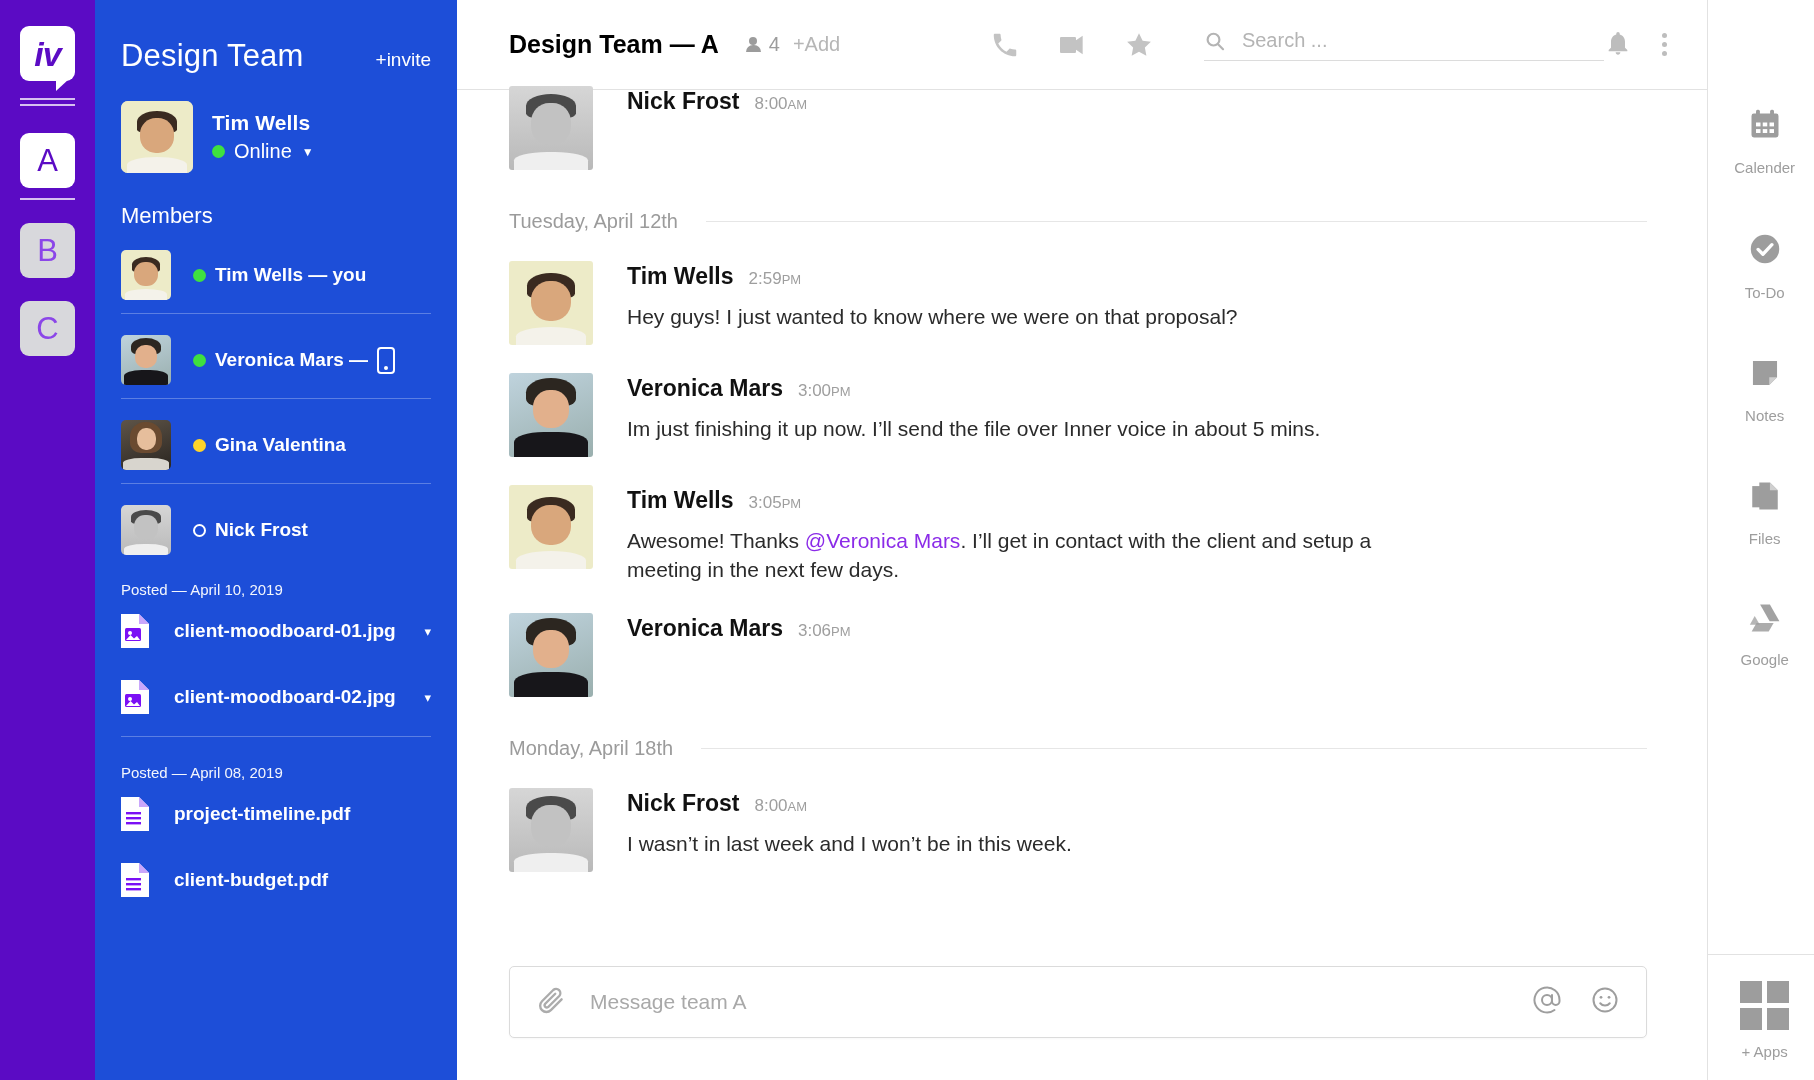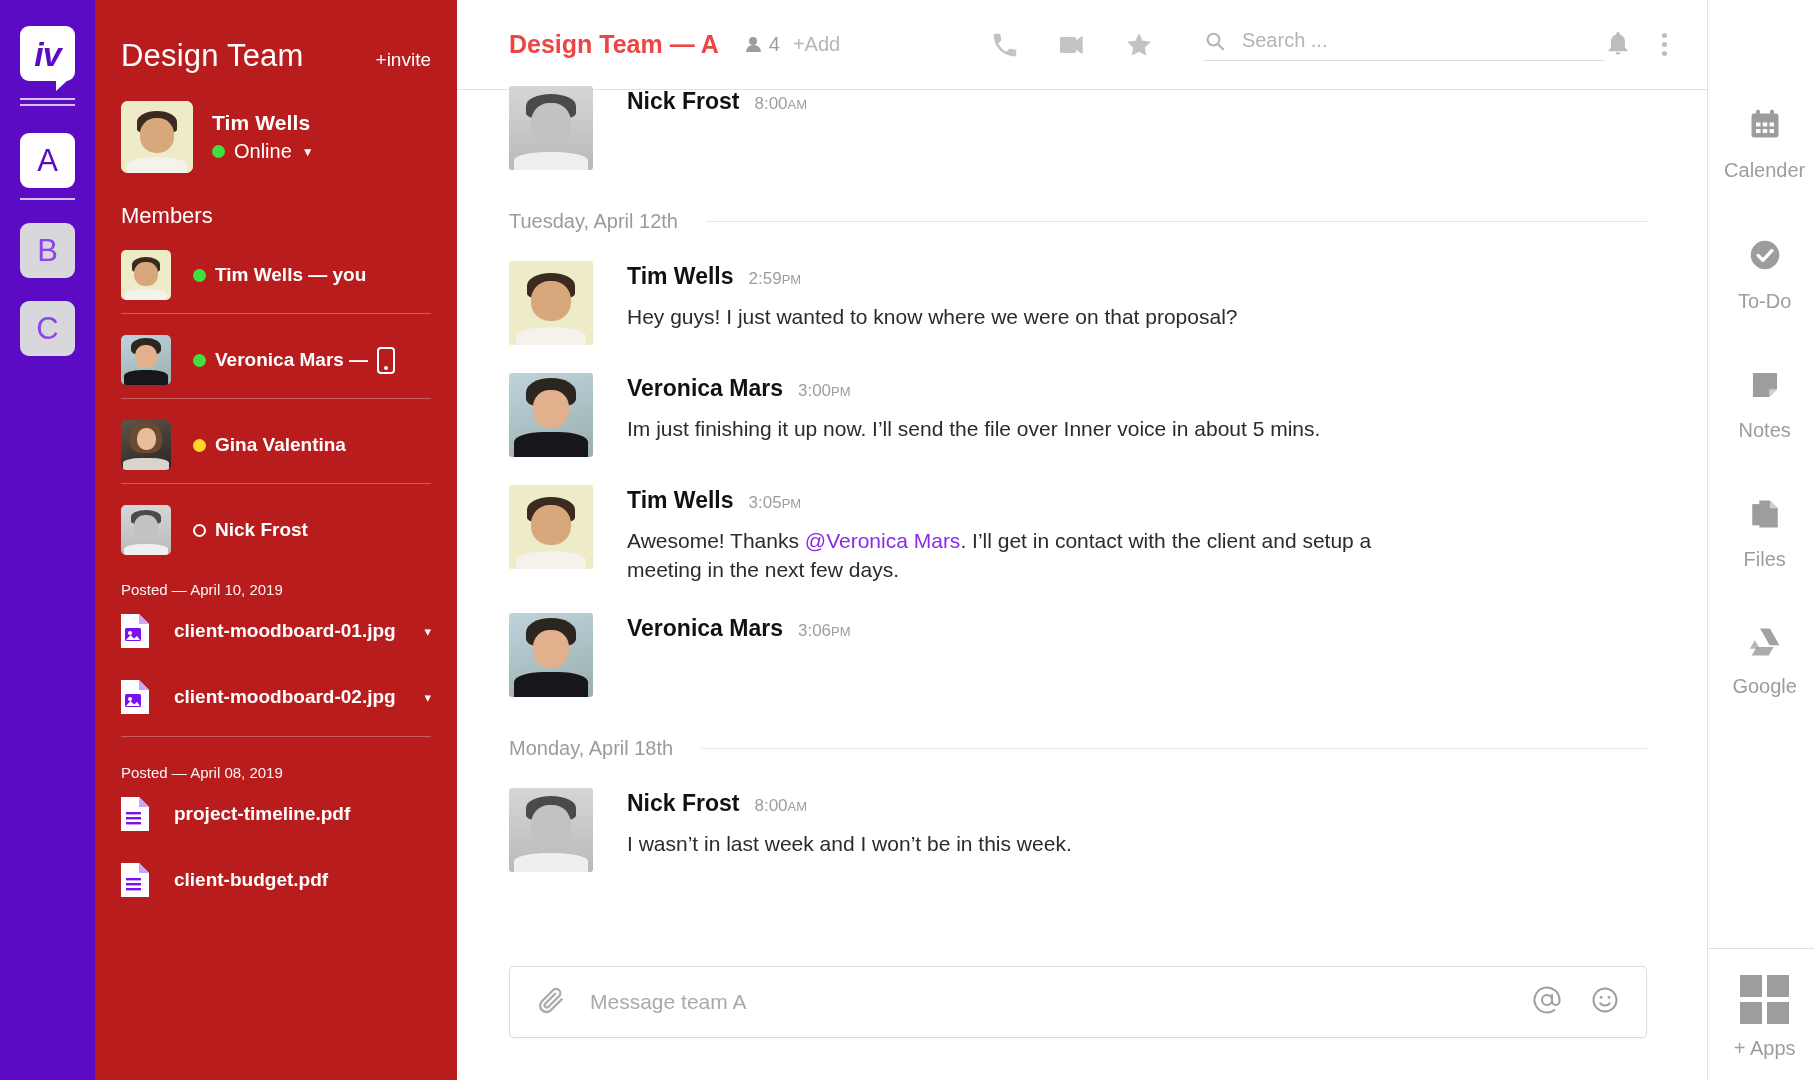--- a/index.html
+++ b/index.html
@@ -38,21 +38,21 @@
     display: flex; align-items: center; justify-content: center;
     font-size: 31px; font-weight: 400; margin-top: 23px; cursor: pointer;
   }
   .ws.active { background: #ffffff; color: #5B0BC4; }
   .ws.idle   { background: #D8D8DC; color: #8B46E8; }
   .ws-underline { width: 55px; height: 2px; background: rgba(255,255,255,.75); margin-top: 10px; }
 
   
   .sidebar {
     width: 362px; min-width: 362px; height: 1080px;
-    background: #b91c1c; color: #fff;
+    background: #1d4ed8; color: #fff;
     padding: 0 26px; overflow: hidden; position: relative;
   }
   .sb-head { display: flex; align-items: baseline; padding-top: 38px; }
   .sb-title { font-size: 31px; font-weight: 400; letter-spacing: .2px; }
   .sb-invite { margin-left: auto; font-size: 19px; color: #fff; cursor: pointer; }
 
   .me-row { display: flex; align-items: center; margin-top: 27px; }
   .me-av {
     width: 72px; height: 72px; border-radius: 7px; overflow: hidden;
     background: #E5E5C8; flex: none;
@@ -85,21 +85,21 @@
   .file-name { margin-left: 25px; font-size: 19px; font-weight: 700; }
   .file-caret { margin-left: auto; font-size: 13px; }
   .f-div { height: 1px; background: rgba(255,255,255,.28); margin-top: 6px; }
 
   
   .main { flex: 1; height: 1080px; display: flex; flex-direction: column; position: relative; background:#fff; }
   .topbar {
     height: 90px; min-height: 90px; border-bottom: 1px solid #E2E2E2;
     display: flex; align-items: center; padding: 0 0 0 52px;
   }
-  .room-title { font-size: 25px; font-weight: 700; color: #ef4444; white-space: nowrap; }
+  .room-title { font-size: 25px; font-weight: 700; color: #000000; white-space: nowrap; }
   .member-count { display: flex; align-items: center; margin-left: 27px; color: #9C9C9C; font-size: 20px; }
   .person-ic { width:15px;height:15px;position:relative;margin-right:8px;}
   .person-ic:before{content:"";position:absolute;top:0;left:3.5px;width:8px;height:8px;border-radius:50%;background:#9C9C9C;}
   .person-ic:after{content:"";position:absolute;bottom:0;left:0;width:15px;height:7px;border-radius:7px 7px 0 0;background:#9C9C9C;}
   .add-link { margin-left: 13px; color: #B6B6B6; font-size: 20px; cursor: pointer; }
   .tb-icons { display: flex; align-items: center; margin-left: 150px; gap: 36px; }
   .tb-ic { color: #C3C3C3; cursor: pointer; display:flex; align-items:center;}
   .search-wrap {
     margin-left: 50px; display: flex; align-items: center;
     border-bottom: 1.5px solid #DCDCDC; width: 400px; padding-bottom: 7px;
@@ -141,21 +141,21 @@
   .composer-input::placeholder { color: #A9A9A9; }
   .comp-right { display: flex; align-items: center; gap: 28px; }
 
   
   .rightbar {
     width: 114px; min-width: 114px; height: 1080px;
     border-left: 1px solid #E2E2E2; display: flex; flex-direction: column;
     align-items: center; padding-top: 106px; background: #fff;
   }
   .app-item { display: flex; flex-direction: column; align-items: center; margin-bottom: 55px; cursor: pointer; }
-  .app-label { font-size: 20px; color: #9D9D9D; margin-top: 13px; }
+  .app-label { font-size: 15px; color: #9D9D9D; margin-top: 13px; }
   .rb-spacer { flex: 1; }
   .rb-foot { width: 100%; border-top: 1px solid #E2E2E2; padding: 26px 0 20px; display: flex; flex-direction: column; align-items: center; }
   .grid-ic { display: grid; grid-template-columns: 22px 22px; grid-gap: 5px; }
   .grid-ic i { display: block; width: 22px; height: 22px; background: #9D9D9D; }
 
   
   .face { width: 100%; height: 100%; position: relative; }
   .face.tim { background: linear-gradient(#EDEBC8, #EDEBC8); }
   .face.tim .hair { position:absolute; top:14%; left:22%; width:56%; height:30%; background:#3A2A20; border-radius:50% 50% 18% 18%; }
   .face.tim .skin { position:absolute; top:24%; left:26%; width:48%; height:48%; background:#D9A77C; border-radius:46%; }

